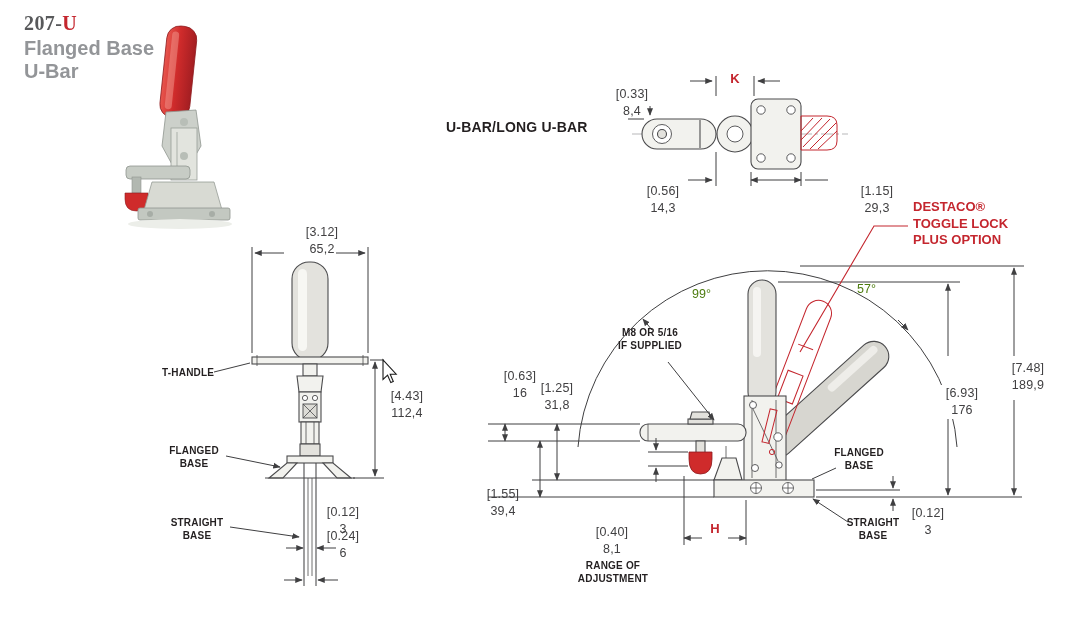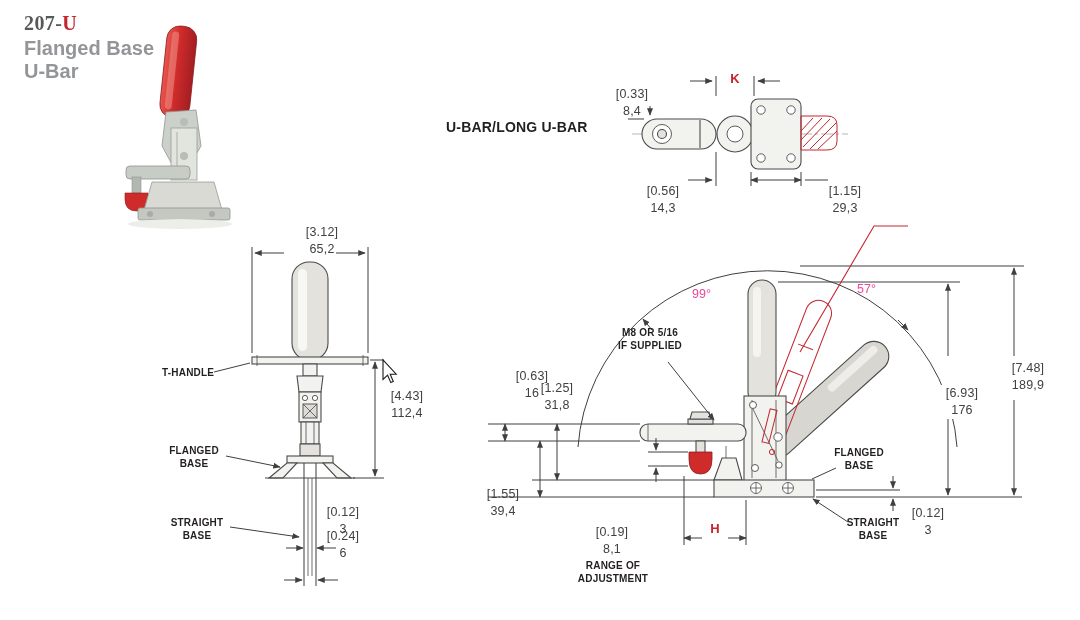--- a/index.html
+++ b/index.html
@@ -13,21 +13,21 @@
   .dim { color:#414042; font-size:12.5px; line-height:17px; text-align:center; letter-spacing:0.2px; }
   .dim span { display:block; }
   .lbl { color:#231f20; font-size:10px; font-weight:bold; line-height:13px; text-align:center; letter-spacing:0.2px; }
   .lbl span { display:block; }
   .red { color:#c4262e; }
   .kh { color:#c4262e; font-size:13px; font-weight:bold; text-align:center; }
   .hdr-model { font-size:20px; font-weight:bold; color:#58595b; letter-spacing:0.4px;font-family:Liberation Serif, serif; }
   .hdr-sub { font-size:20px; font-weight:bold; color:#939598; }
   .note-red { color:#c4262e; font-size:13px; font-weight:bold; line-height:16.5px; }
   .note-red span { display:block; }
-  .angle { color:#ec4899; font-size:12.5px; }
+  .angle { color:#4d7c0f; font-size:12.5px; }
 
   
   .part  { fill:#f2f2ee; stroke:#4b4b4d; stroke-width:1.1; }
   .part2 { fill:#e3e2dd; stroke:#4b4b4d; stroke-width:1.1; }
   .hole  { fill:#ffffff; stroke:#4b4b4d; stroke-width:0.9; }
   .thin  { stroke:#4b4b4d; stroke-width:0.8; fill:none; }
   .th    { stroke:#4b4b4d; stroke-width:1.1; fill:none; }
   .cl    { stroke:#9a9a9c; stroke-width:0.7; stroke-dasharray:12 3 3 3; fill:none; }
   .dims line, .dims path { stroke:#3f3f41; stroke-width:1; fill:none; }
   .dl { stroke:#3f3f41; stroke-width:1; fill:none; }
@@ -266,25 +266,30 @@
   <div class="abs lbl" style="left:446px; top:121px; font-size:14px;">U-BAR/LONG U-BAR</div>
   <div class="abs kh" style="left:723px; top:71px; width:24px;">K</div>
   <div class="abs dim" style="left:606px; top:86px; width:52px;">
     <span>[0.33]</span>
     <span>8,4</span>
   </div>
   <div class="abs dim" style="left:636px; top:183px; width:54px;">
     <span>[0.56]</span>
     <span>14,3</span>
   </div>
-  <div class="abs dim" style="left:818px; top:183px; width:54px;">
+  <div class="abs dim" style="left:850px; top:183px; width:54px;">
     <span>[1.15]</span>
     <span>29,3</span>
   </div>
 
+  <div class="abs note-red" style="left:913px; top:199px;">
+    <span>DESTACO®</span>
+    <span>TOGGLE LOCK</span>
+    <span>PLUS OPTION</span>
+  </div>
 
   <div class="abs dim" style="left:294px; top:224px; width:56px;">
     <span>[3.12]</span>
     <span>65,2</span>
   </div>
   <div class="abs lbl" style="left:162px; top:366px;">T-HANDLE</div>
   <div class="abs dim" style="left:380px; top:388px; width:54px;">
     <span>[4.43]</span>
     <span>112,4</span>
   </div>
@@ -304,34 +309,34 @@
     <span>[0.24]</span>
     <span>6</span>
   </div>
 
   <div class="abs angle" style="left:692px; top:287px;">99°</div>
   <div class="abs angle" style="left:857px; top:282px;">57°</div>
   <div class="abs lbl" style="left:612px; top:326px; width:76px;">
     <span>M8 OR 5/16</span>
     <span>IF SUPPLIED</span>
   </div>
-  <div class="abs dim" style="left:508px; top:368px; width:48px;">
+  <div class="abs dim" style="left:496px; top:368px; width:48px;">
     <span>[0.63]</span>
     <span>16</span>
   </div>
   <div class="abs dim" style="left:530px; top:380px; width:54px;">
     <span>[1.25]</span>
     <span>31,8</span>
   </div>
   <div class="abs dim" style="left:476px; top:486px; width:54px;">
     <span>[1.55]</span>
     <span>39,4</span>
   </div>
   <div class="abs dim" style="left:586px; top:524px; width:52px;">
-    <span>[0.19]</span>
+    <span>[0.40]</span>
     <span>8,1</span>
   </div>
   <div class="abs lbl" style="left:574px; top:559px; width:78px;">
     <span>RANGE OF</span>
     <span>ADJUSTMENT</span>
   </div>
   <div class="abs kh" style="left:703px; top:521px; width:24px;">H</div>
   <div class="abs lbl" style="left:826px; top:446px; width:66px;">
     <span>FLANGED</span>
     <span>BASE</span>

